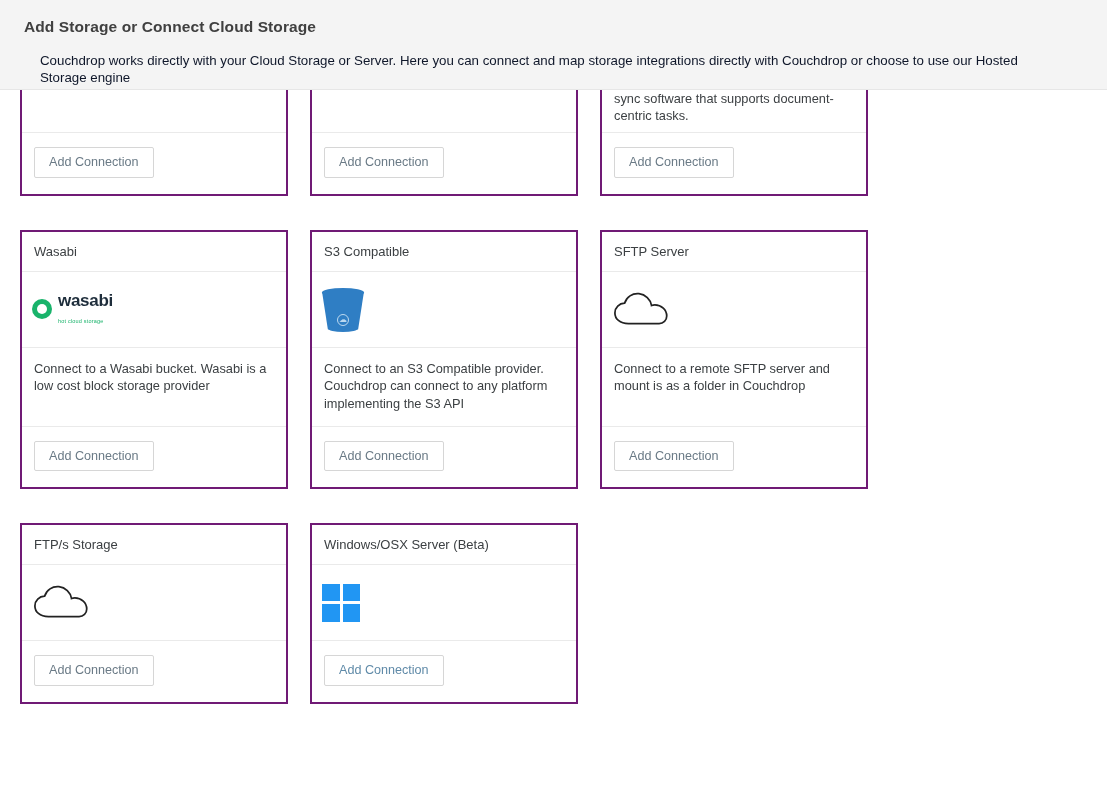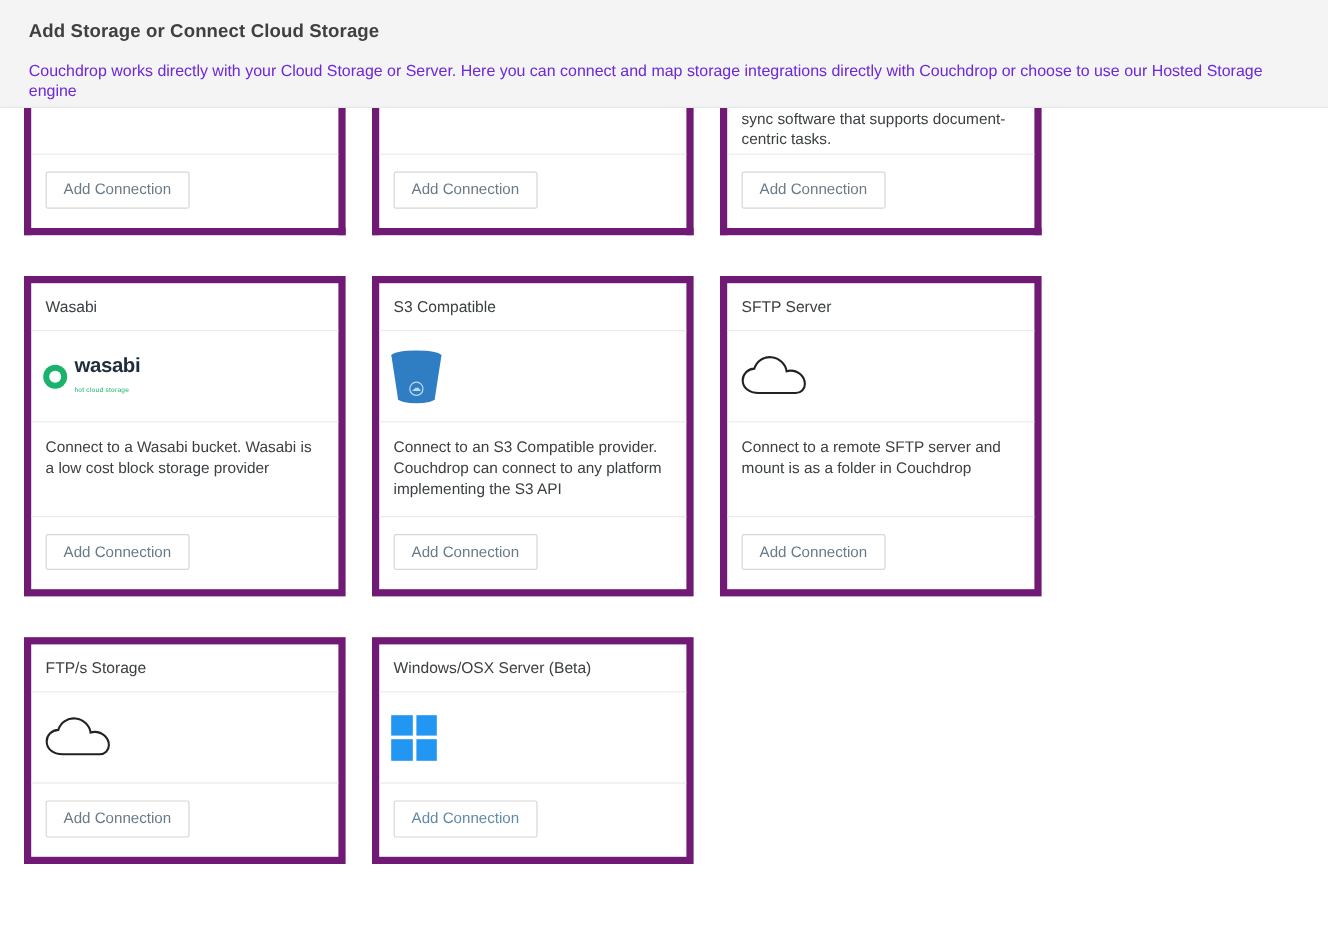--- a/index.html
+++ b/index.html
@@ -26,38 +26,38 @@
   }
   .header-title {
     font-size: 15.5px;
     font-weight: bold;
     color: #404040;
     letter-spacing: 0.1px;
     margin: 0 0 14px 0;
   }
   .header-sub {
     font-size: 13.3px;
-    color: #6d28d9;
+    color: #0f172a;
     font-weight: normal;
     line-height: 1.3;
-    margin: 0;
+    margin: 16px;
   }
   
   .grid {
     padding: 0 0 0 20px;
     position: relative;
   }
   .row {
     display: flex;
     gap: 22px;
   }
   .card {
     width: 268px;
     background: #ffffff;
-    border: 6px solid #701a75;
+    border: 2px solid #701a75;
     display: flex;
     flex-direction: column;
   }
   .card-title {
     font-size: 13px;
     color: #3c4043;
     padding: 12px 12px 11px 12px;
     border-bottom: 1px solid #eaeaea;
     height: 40px;
   }

